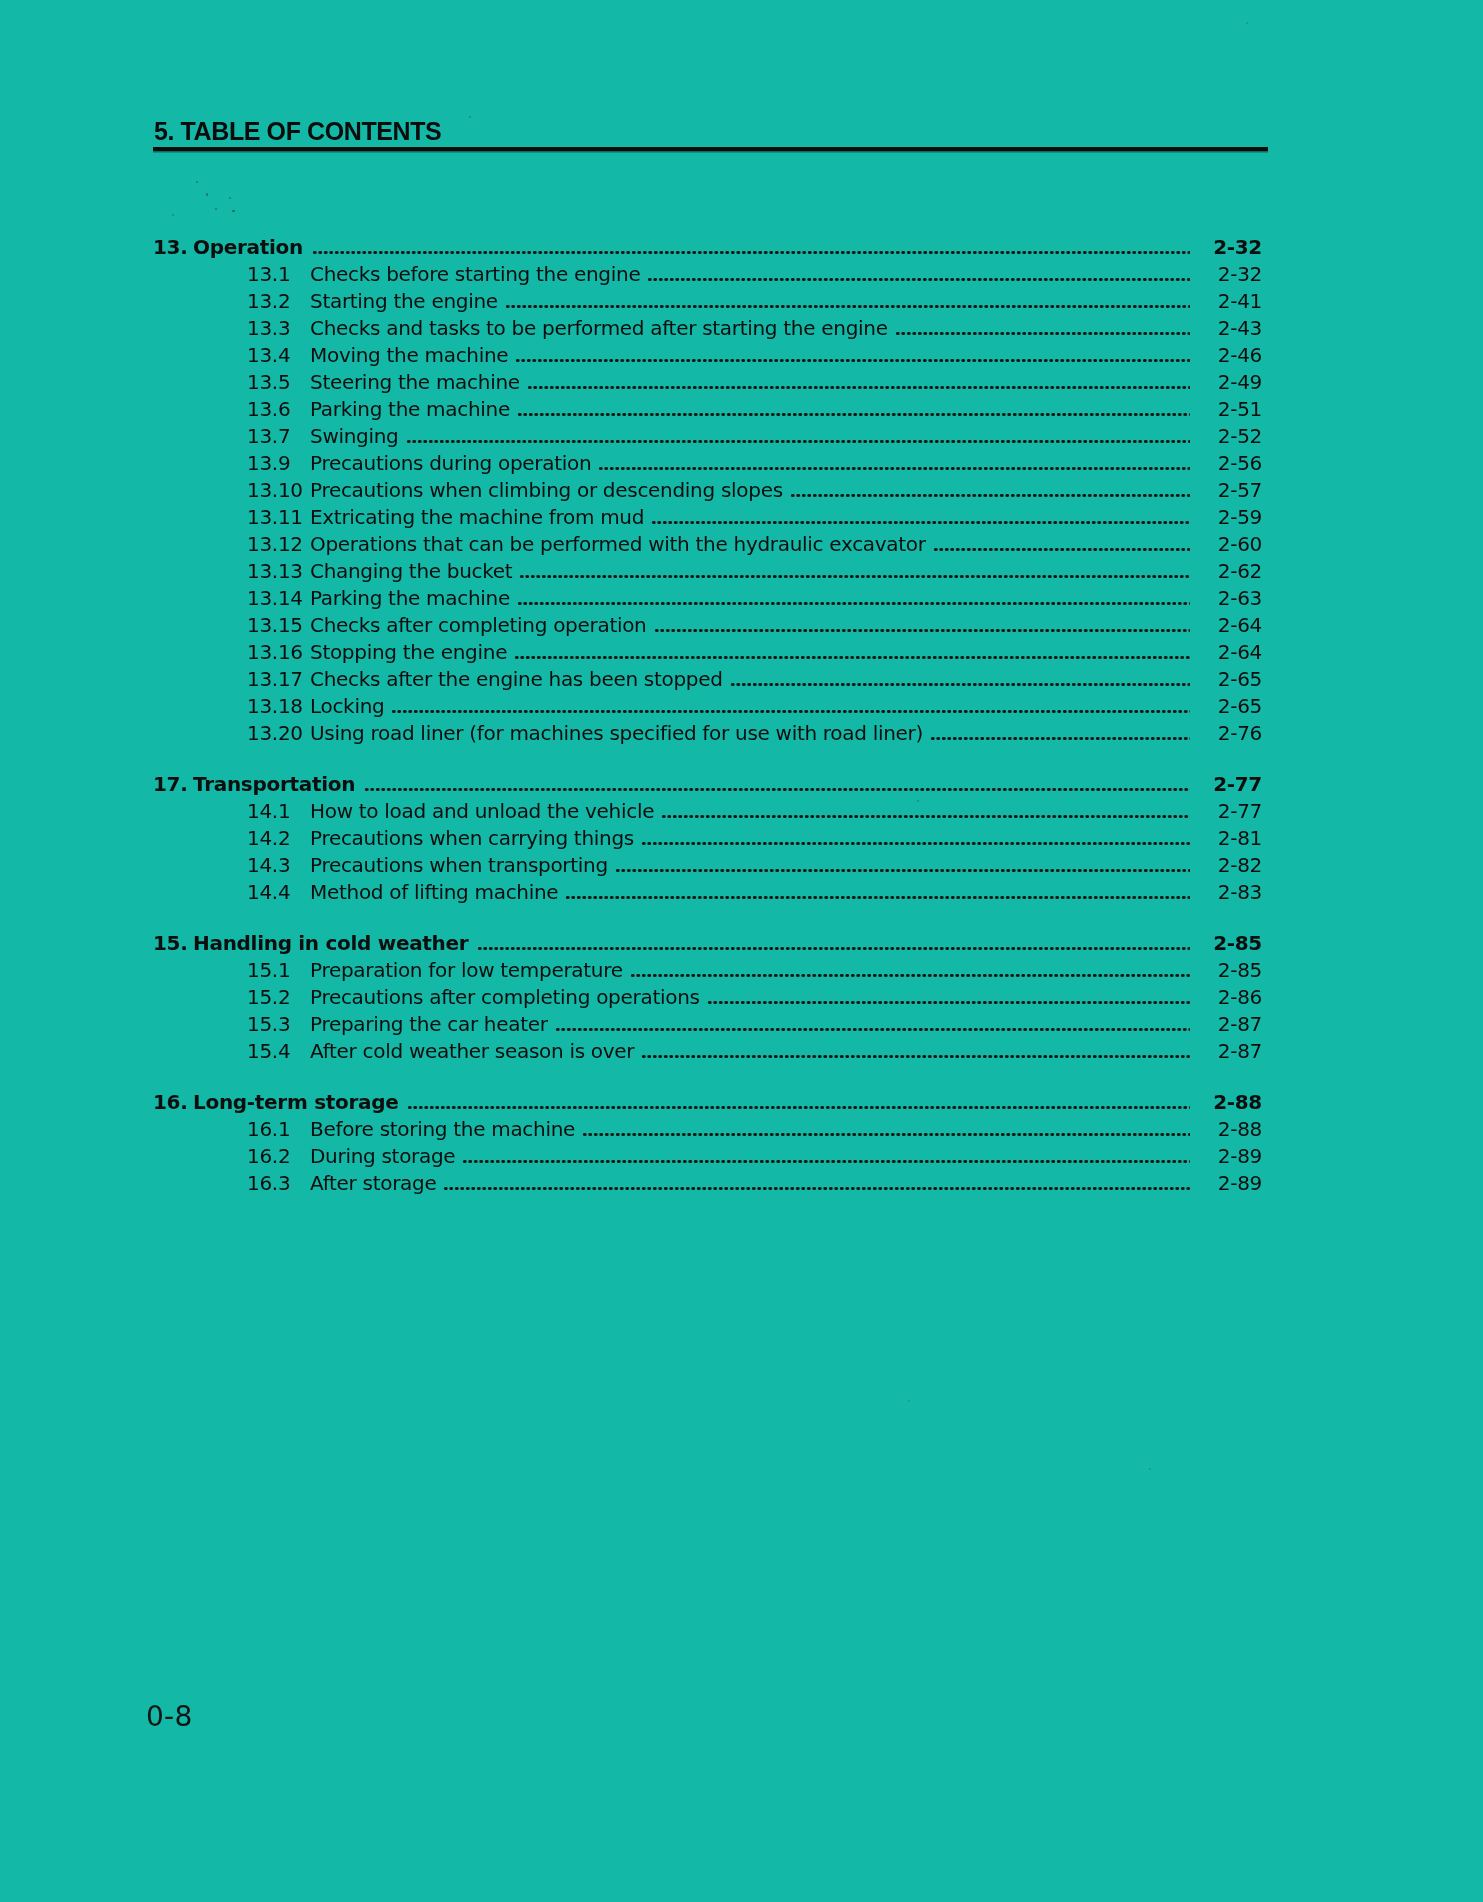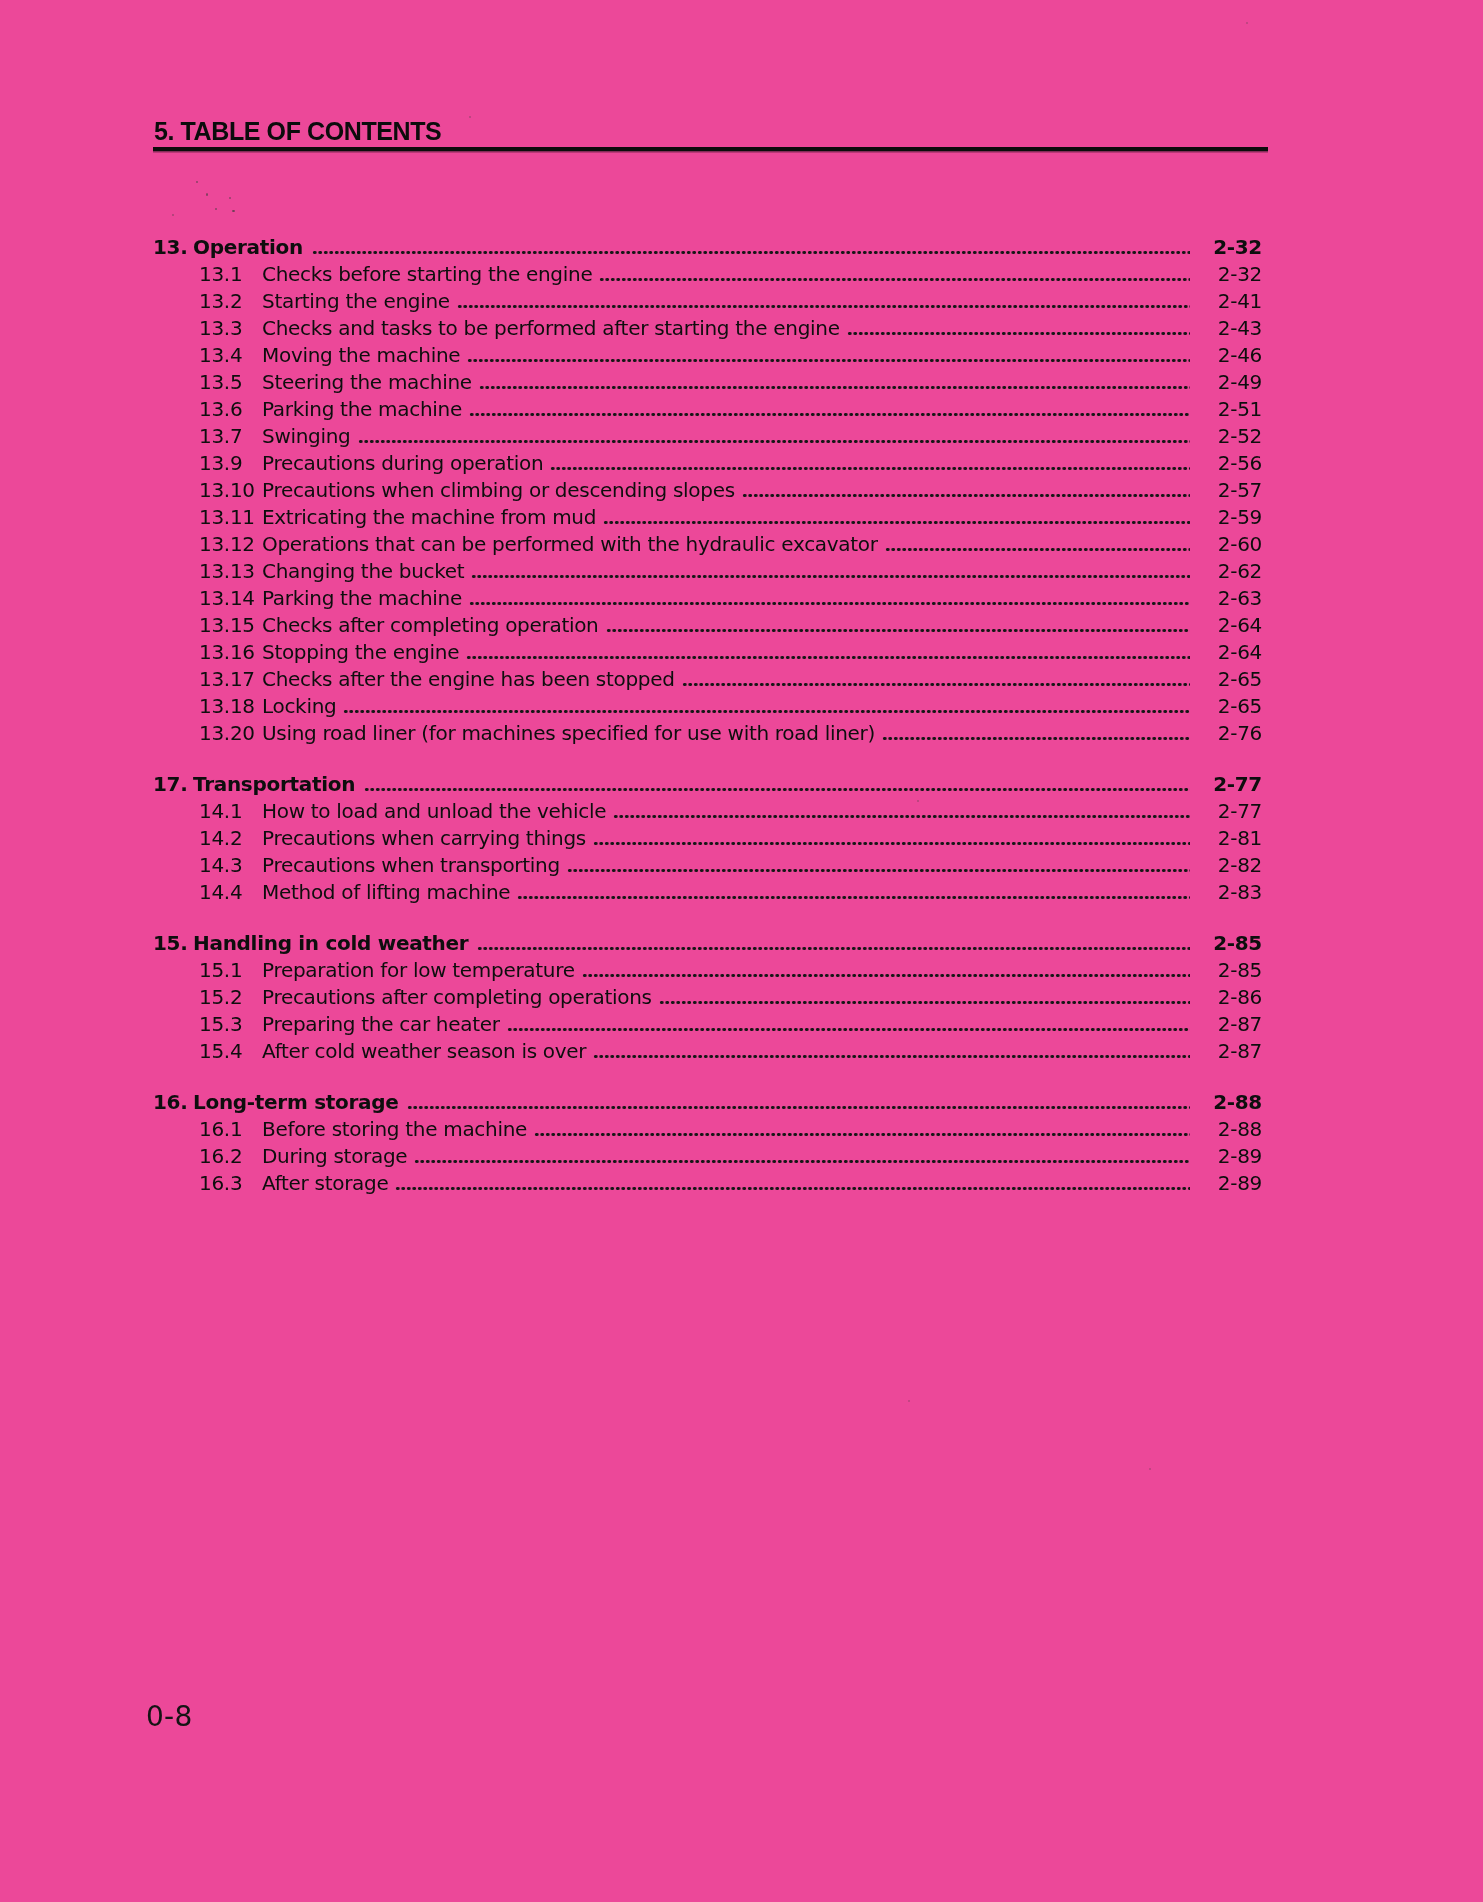--- a/index.html
+++ b/index.html
@@ -1,20 +1,20 @@
 <!DOCTYPE html>
 <html><head>
 <meta charset="utf-8">
 <title>Document</title>
 <style>
   html,body{margin:0;padding:0;background:#e8e8e8;}
   .page{
     position:relative;
     width:1483px;height:1902px;
-    background:#ec4899;
+    background:#14b8a6;
     overflow:hidden;
     color:#0e0e0e;
     font-family:"DejaVu Sans","Liberation Sans",sans-serif;
   }
   
   .doc-header-title{
     position:absolute;left:154px;top:118px;margin:0;
     font-family:"Liberation Sans",sans-serif;
     font-size:25px;line-height:26px;font-weight:700;
     letter-spacing:-0.4px;color:#0c0c0c;white-space:nowrap;
@@ -32,21 +32,21 @@
   .toc-section{margin-top:24px;}
   .toc-section:first-child{margin-top:0;}
   .row{
     display:flex;align-items:baseline;
     height:27px;line-height:27px;white-space:nowrap;
   }
   .section-row{font-weight:700;align-items:center;}
   .section-row .num{flex:0 0 40px;}
   .section-row .title{padding-right:9px;}
   .item-row{padding-left:46px;font-weight:400;}
-  .item-row .num{flex:0 0 63px;}
+  .item-row .num{flex:0 0 63px;margin-left:48px;}
   .item-row .title{padding-right:7px;}
   .leader{
     flex:1 1 auto;align-self:flex-end;
     height:7px;margin:0 0 5px 0;min-width:14px;
     background-image:radial-gradient(circle at 2.75px 3.5px,#161616 1.5px,rgba(0,0,0,0) 1.95px);
     background-size:5.5px 7px;background-repeat:repeat-x;
   }
   .pg{flex:0 0 72px;text-align:right;}
   
   .doc-footer{

